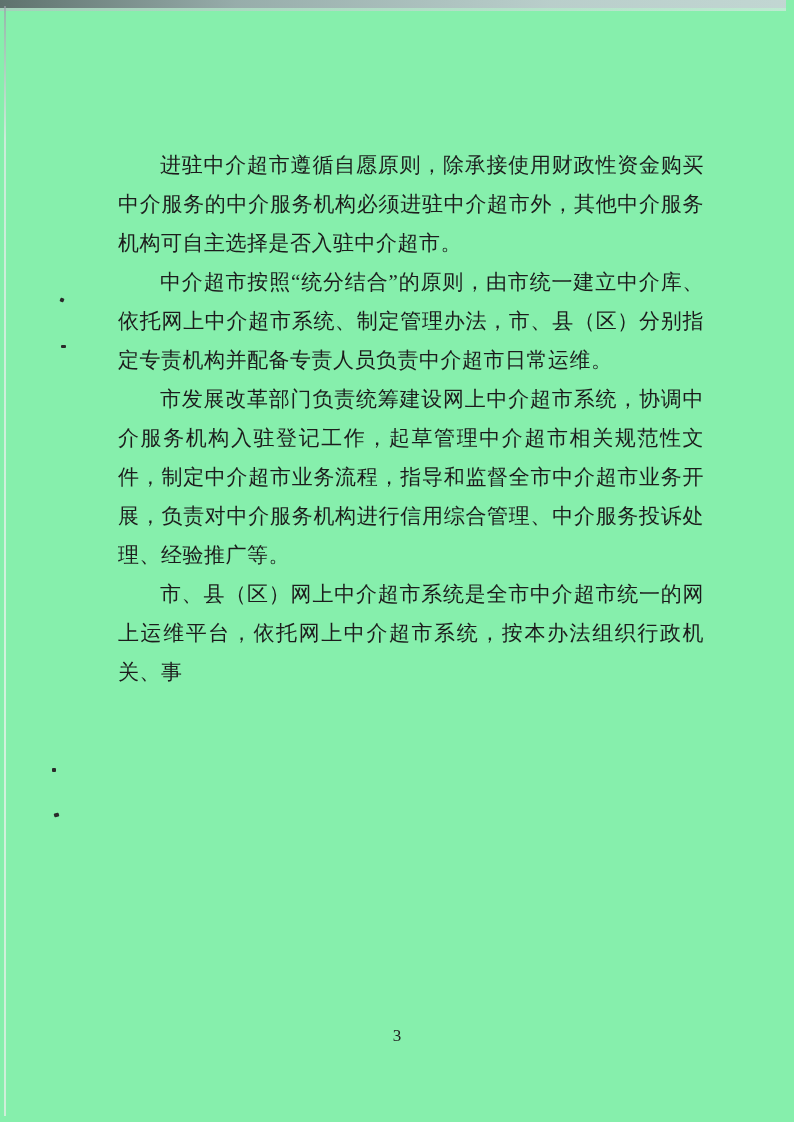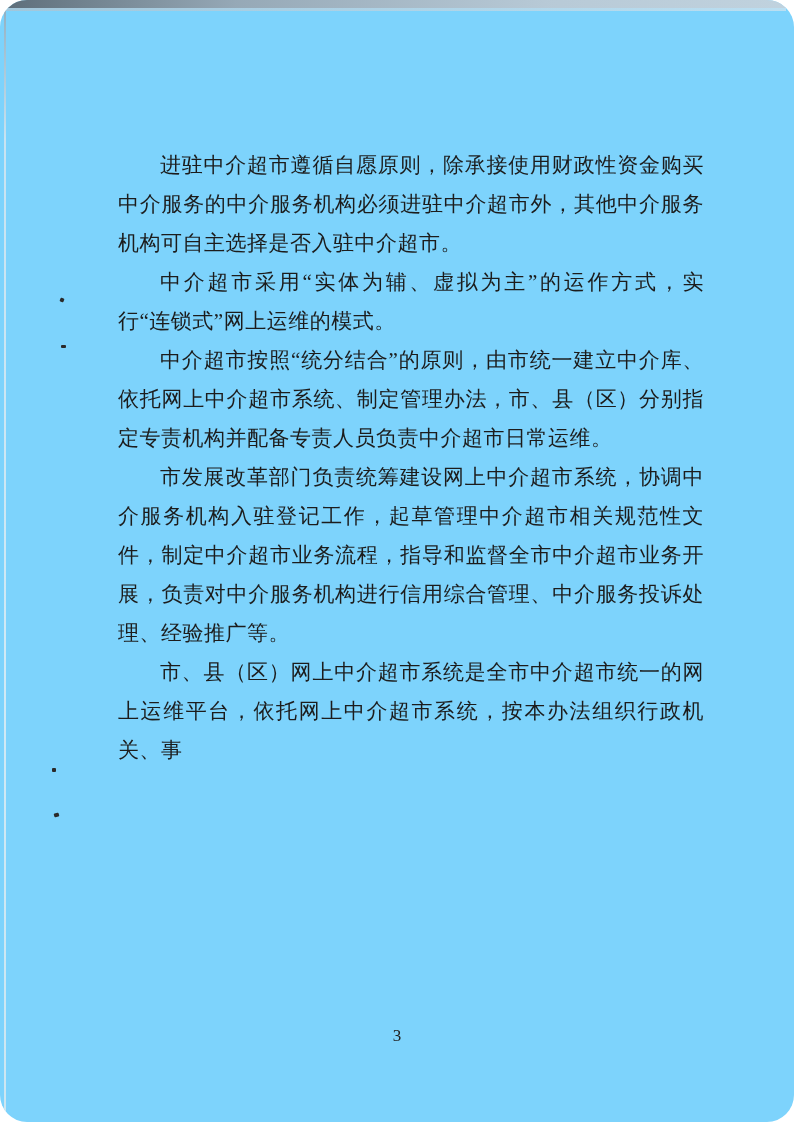--- a/index.html
+++ b/index.html
@@ -8,23 +8,22 @@
     width: 794px;
     height: 1122px;
     background: #ffffff;
     font-family: "Liberation Serif", "DejaVu Serif", serif;
   }
 
   .page {
     position: relative;
     width: 794px;
     height: 1122px;
-    background: #7dd3fc;
+    background: #86efac;
     overflow: hidden;
-    border-radius: 27px;
   }
 
   
   .edge-top {
     position: absolute;
     top: 0; left: 0;
     width: 786px; height: 8px;
     background: linear-gradient(to right, #575b62, #9aa1aa 30%, #c2c8d0 70%, #ccd2d9);
     opacity: 0.85;
   }
@@ -93,21 +92,20 @@
   <div class="edge-top-fade"></div>
   <div class="edge-left"></div>
 
   <div class="speck s1"></div>
   <div class="speck s2"></div>
   <div class="speck s3"></div>
   <div class="speck s4"></div>
 
   <main class="body-text">
     <p>进驻中介超市遵循自愿原则，除承接使用财政性资金购买中介服务的中介服务机构必须进驻中介超市外，其他中介服务机构可自主选择是否入驻中介超市。</p>
-    <p>中介超市采用“实体为辅、虚拟为主”的运作方式，实行“连锁式”网上运维的模式。</p>
     <p>中介超市按照“统分结合”的原则，由市统一建立中介库、依托网上中介超市系统、制定管理办法，市、县（区）分别指定专责机构并配备专责人员负责中介超市日常运维。</p>
     <p>市发展改革部门负责统筹建设网上中介超市系统，协调中介服务机构入驻登记工作，起草管理中介超市相关规范性文件，制定中介超市业务流程，指导和监督全市中介超市业务开展，负责对中介服务机构进行信用综合管理、中介服务投诉处理、经验推广等。</p>
     <p>市、县（区）网上中介超市系统是全市中介超市统一的网上运维平台，依托网上中介超市系统，按本办法组织行政机关、事</p>
   </main>
 
   <div class="page-number">3</div>
 
 </div>
 
 </body></html>

